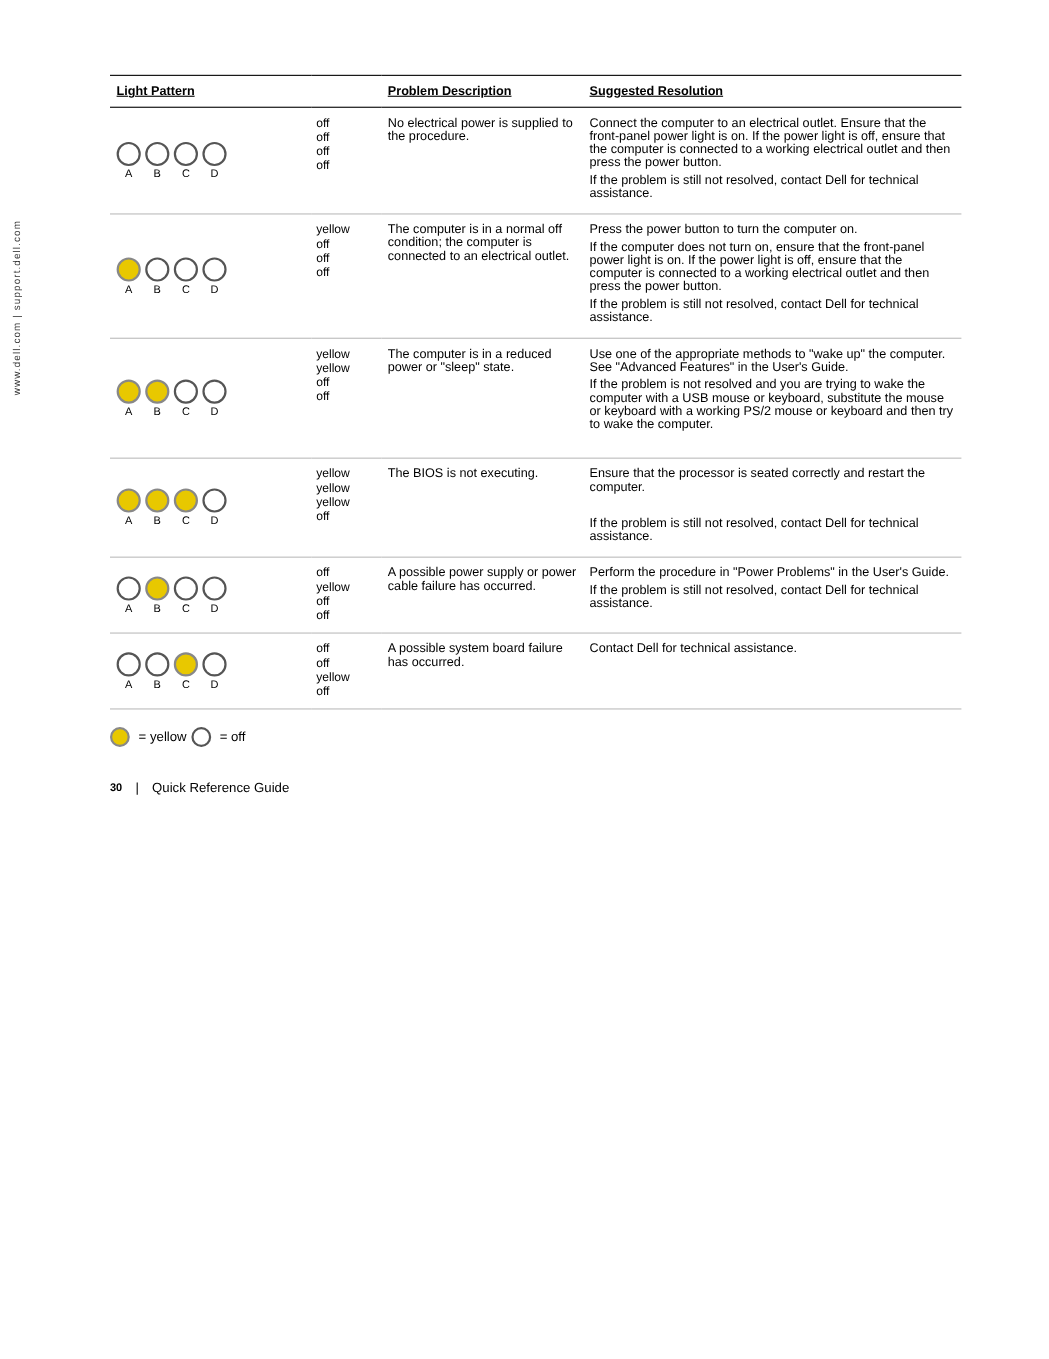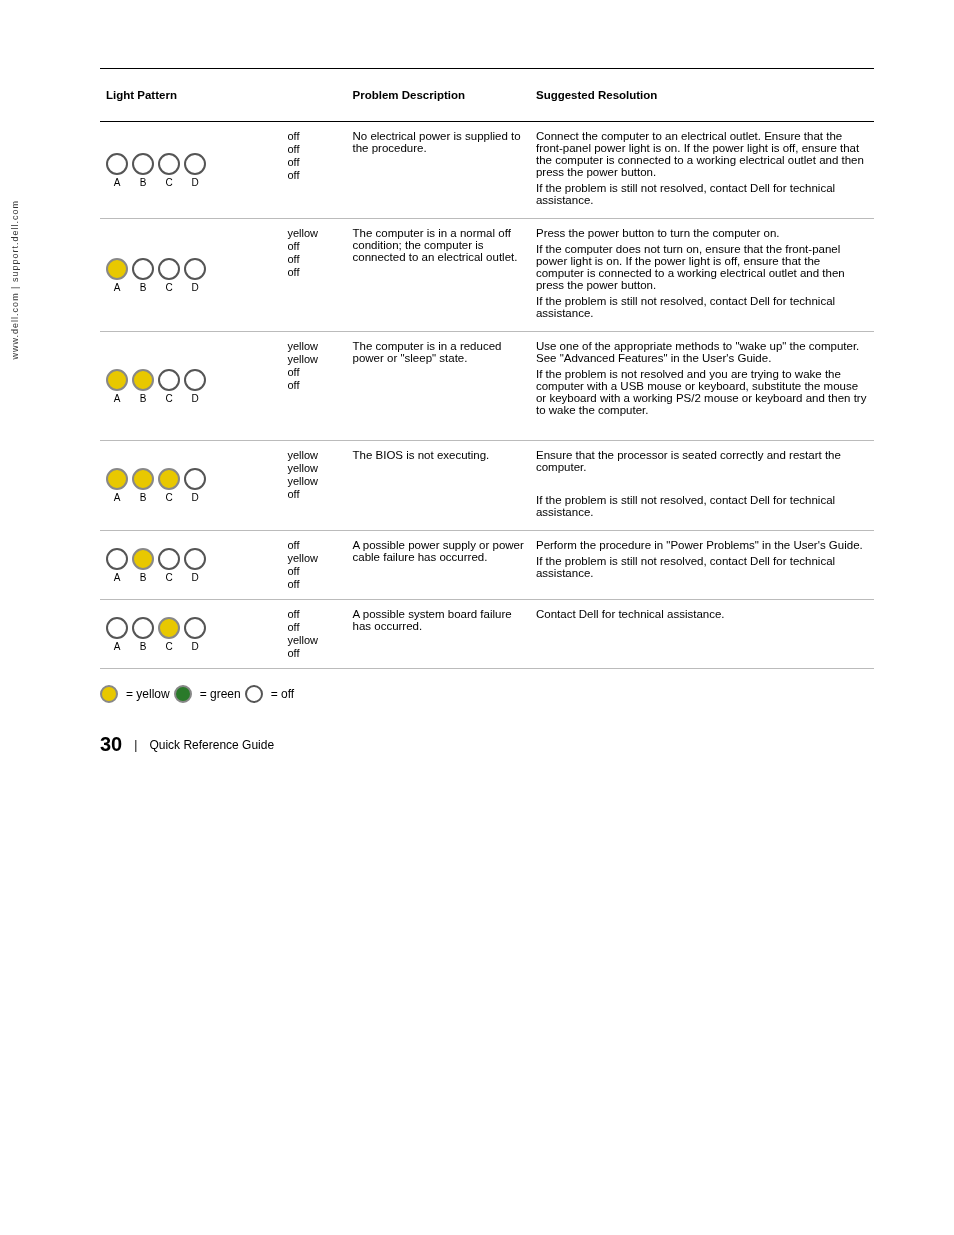--- a/index.html
+++ b/index.html
@@ -43,24 +43,25 @@
 
     table {
       width: 100%;
       border-collapse: collapse;
       font-size: 11.5px;
     }
 
     table thead tr th {
       border-top: 1.5px solid #000;
       border-bottom: 1.5px solid #000;
-      padding: 20px 6px;
+      padding: 8px 6px;
       font-weight: bold;
       text-align: left;
       vertical-align: bottom;
+      text-decoration: underline;
     }
 
     table tbody tr td {
       padding: 4px 6px;
       vertical-align: top;
     }
 
     .light-pattern-cell {
       width: 160px;
       min-width: 160px;
@@ -134,21 +135,21 @@
     .footer-section {
       margin-top: 30px;
       display: flex;
       align-items: center;
       gap: 8px;
       font-size: 12px;
     }
 
     .footer-num {
       font-weight: bold;
-      font-size: 20px;
+      font-size: 10px;
     }
 
     .footer-divider {
       margin: 0 4px;
     }
   </style>
 </head>
 <body>
 
 <div class="page-container">
@@ -343,24 +344,20 @@
     </tr>
       </tbody>
   </table>
 
   <div class="legend-section" id="legend-container">
   <div class="legend-item">
       <div class="light-circle light-yellow" style="width:18px;height:18px;"></div>
       <span>= yellow</span>
     </div>
       <div class="legend-item">
-      <div class="light-circle light-green" style="width:18px;height:18px;"></div>
-      <span>= green</span>
-    </div>
-      <div class="legend-item">
       <div class="light-circle light-off" style="width:18px;height:18px;"></div>
       <span>= off</span>
     </div>
     </div>
 
   <div class="footer-section">
     <span class="footer-num">30</span>
     <span class="footer-divider">|</span>
     <span>Quick Reference Guide</span>
   </div>

